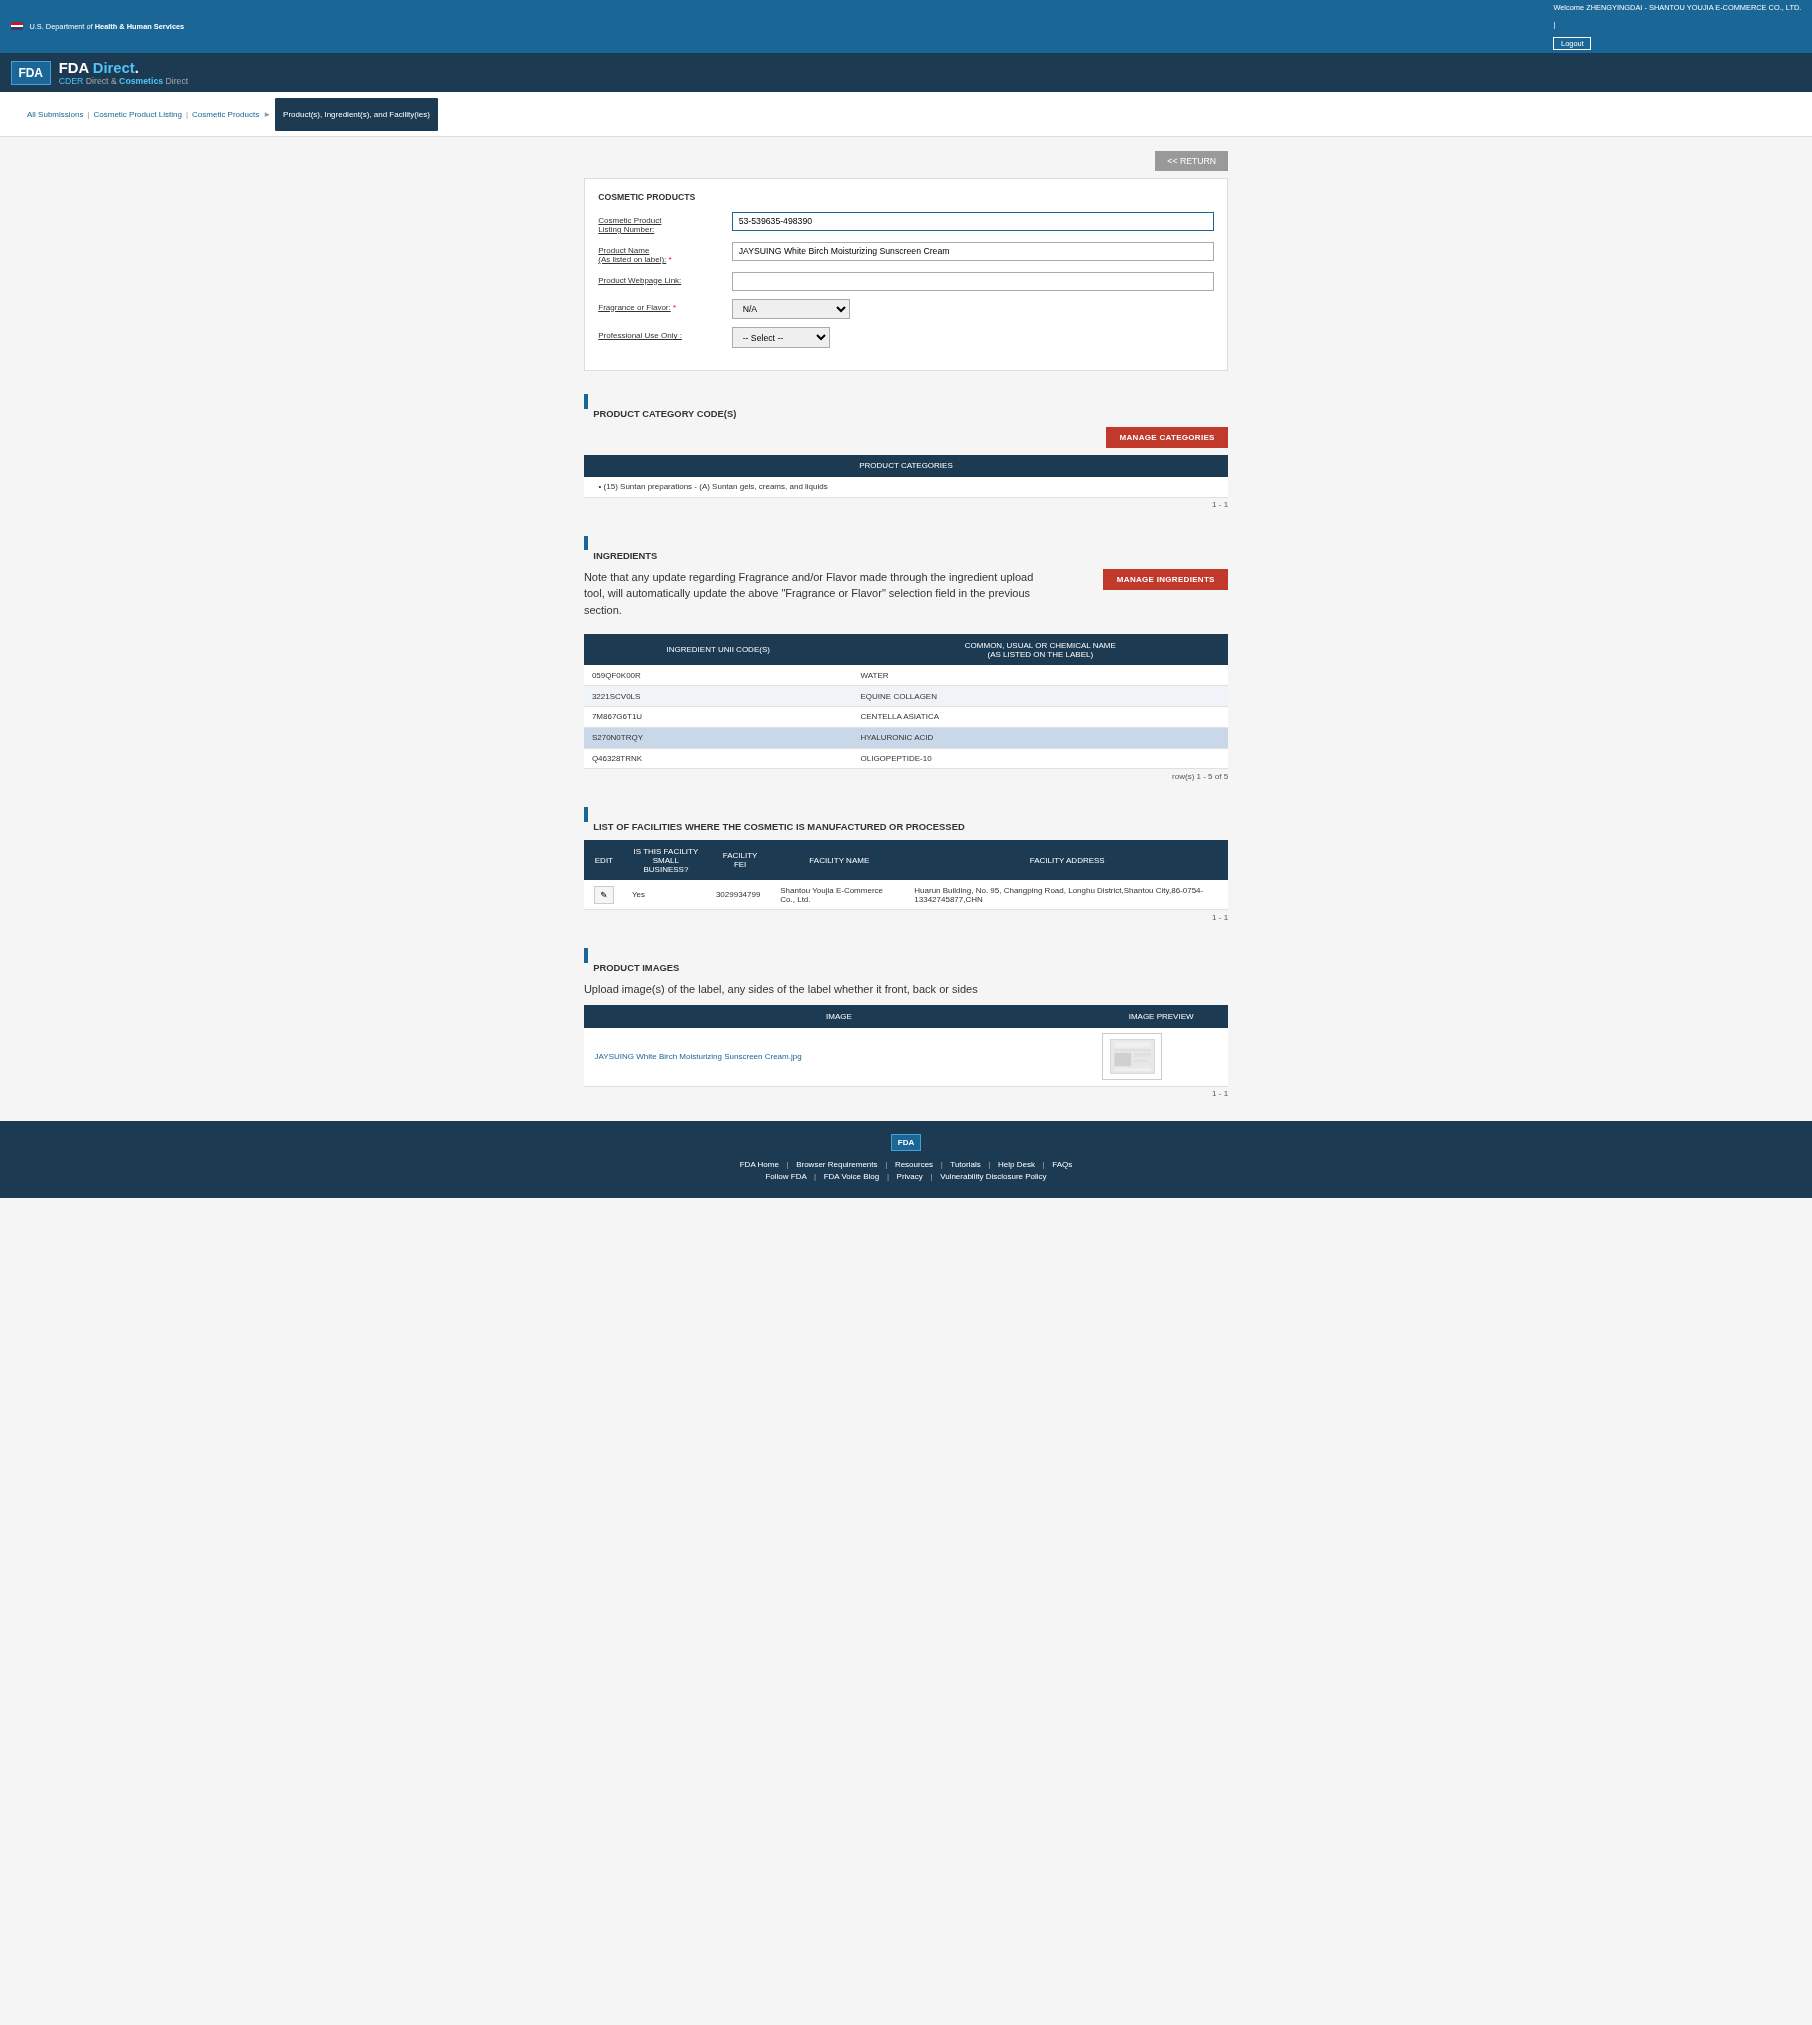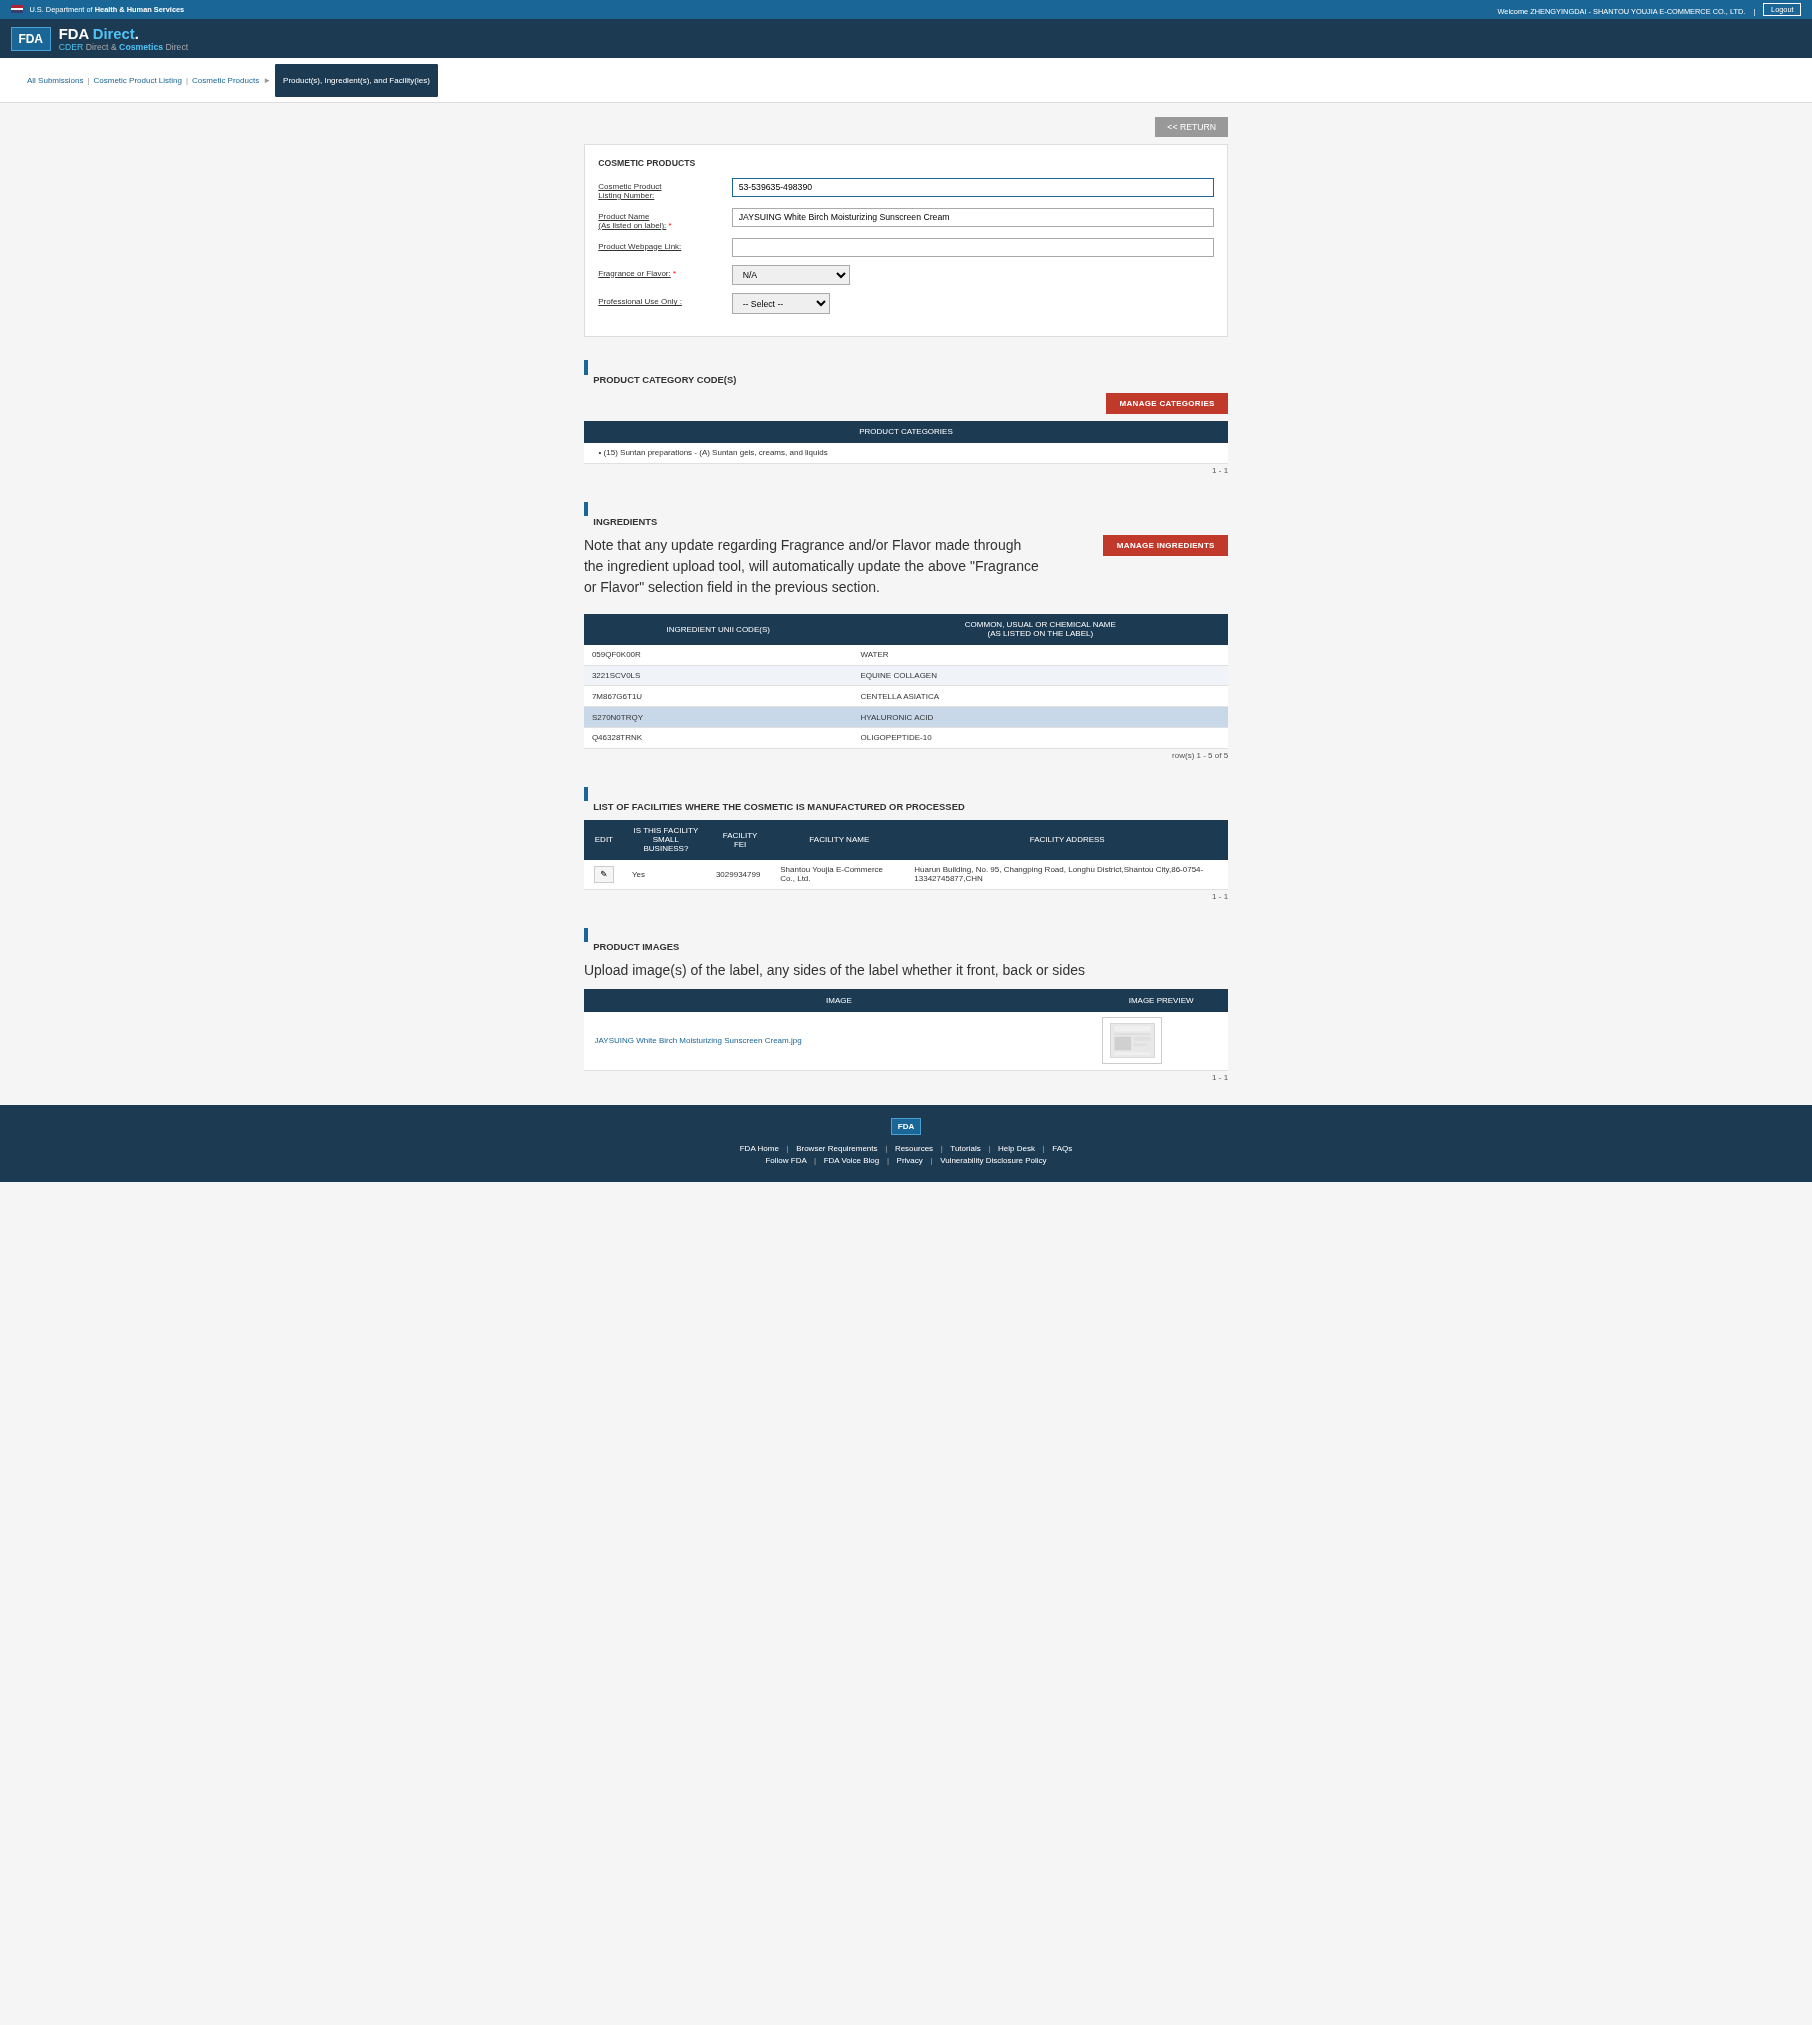--- a/index.html
+++ b/index.html
@@ -9,21 +9,21 @@
     .top-bar {
       background: #1a6696;
       color: #fff;
       font-size: 7.4px;
       padding: 2.7px 10.7px;
       display: flex;
       align-items: center;
       justify-content: space-between;
     }
     .top-bar-left { display: flex; align-items: center; gap: 4px; }
-    .top-bar-right { display: flex; align-items: flex-end; gap: 8px; }
+    .top-bar-right { display: flex; align-items: flex-start; gap: 8px; flex-direction: column; }
     .logout-btn {
       border: 0.7px solid #fff;
       padding: 1.3px 6.7px;
       background: transparent;
       color: #fff;
       cursor: pointer;
       font-size: 7.4px;
     }
 
     
@@ -194,21 +194,21 @@
 
     .table-info-row {
       text-align: right;
       font-size: 8px;
       color: #555;
       padding: 2.7px 0;
     }
 
     
     .note-text {
-      font-size: 14px;
+      font-size: 11px;
       color: #333;
       margin-bottom: 8px;
       line-height: 1.5;
     }
 
     
     .edit-icon-btn {
       background: #f5f5f5;
       border: 0.7px solid #ccc;
       padding: 2.7px 5.4px;

